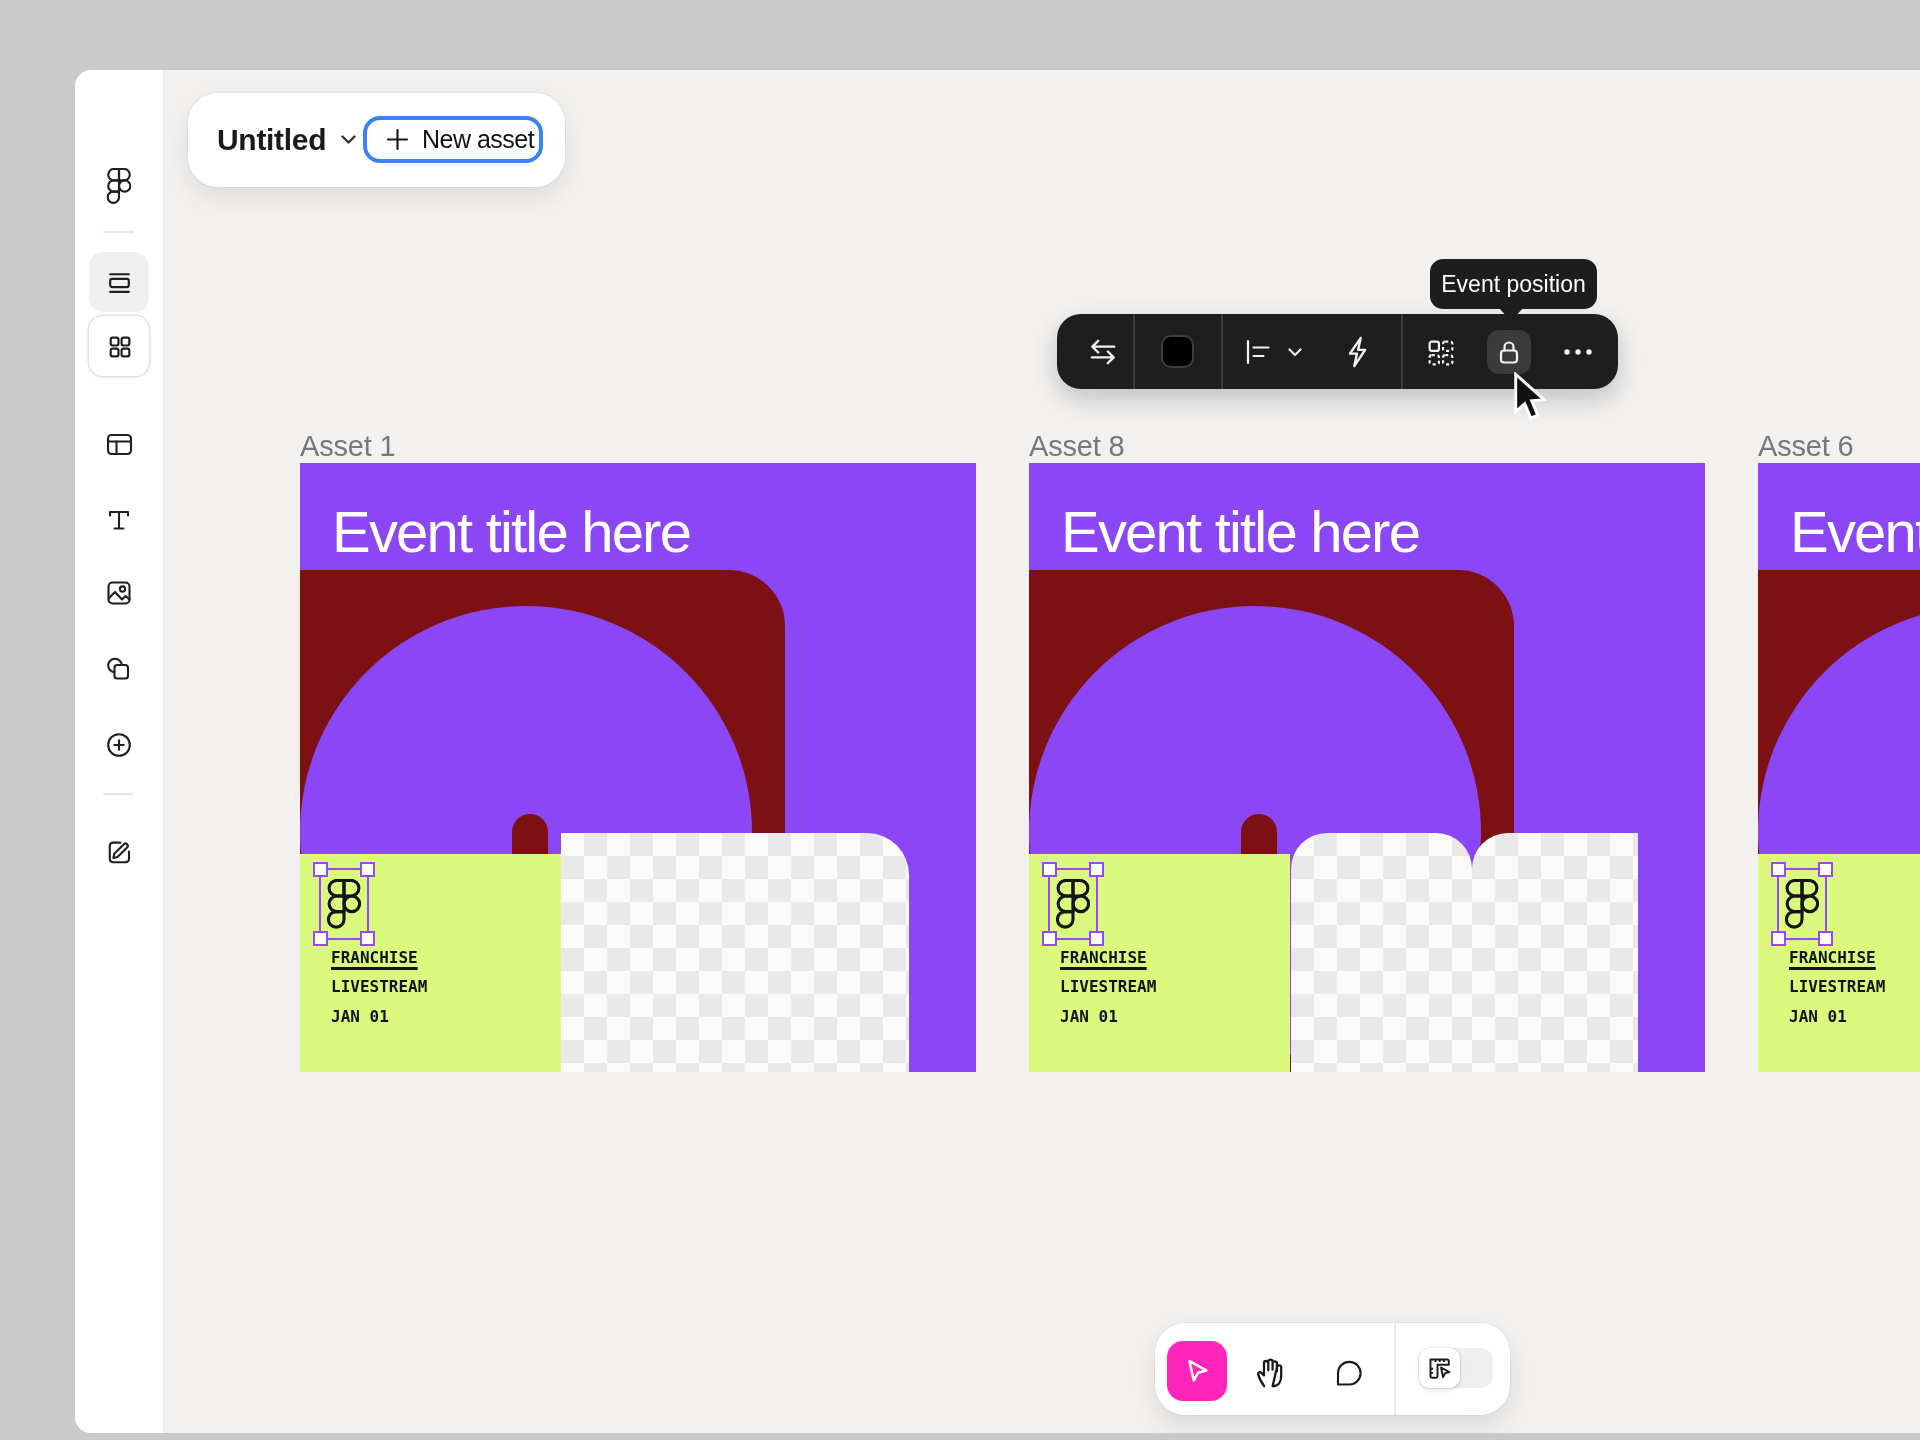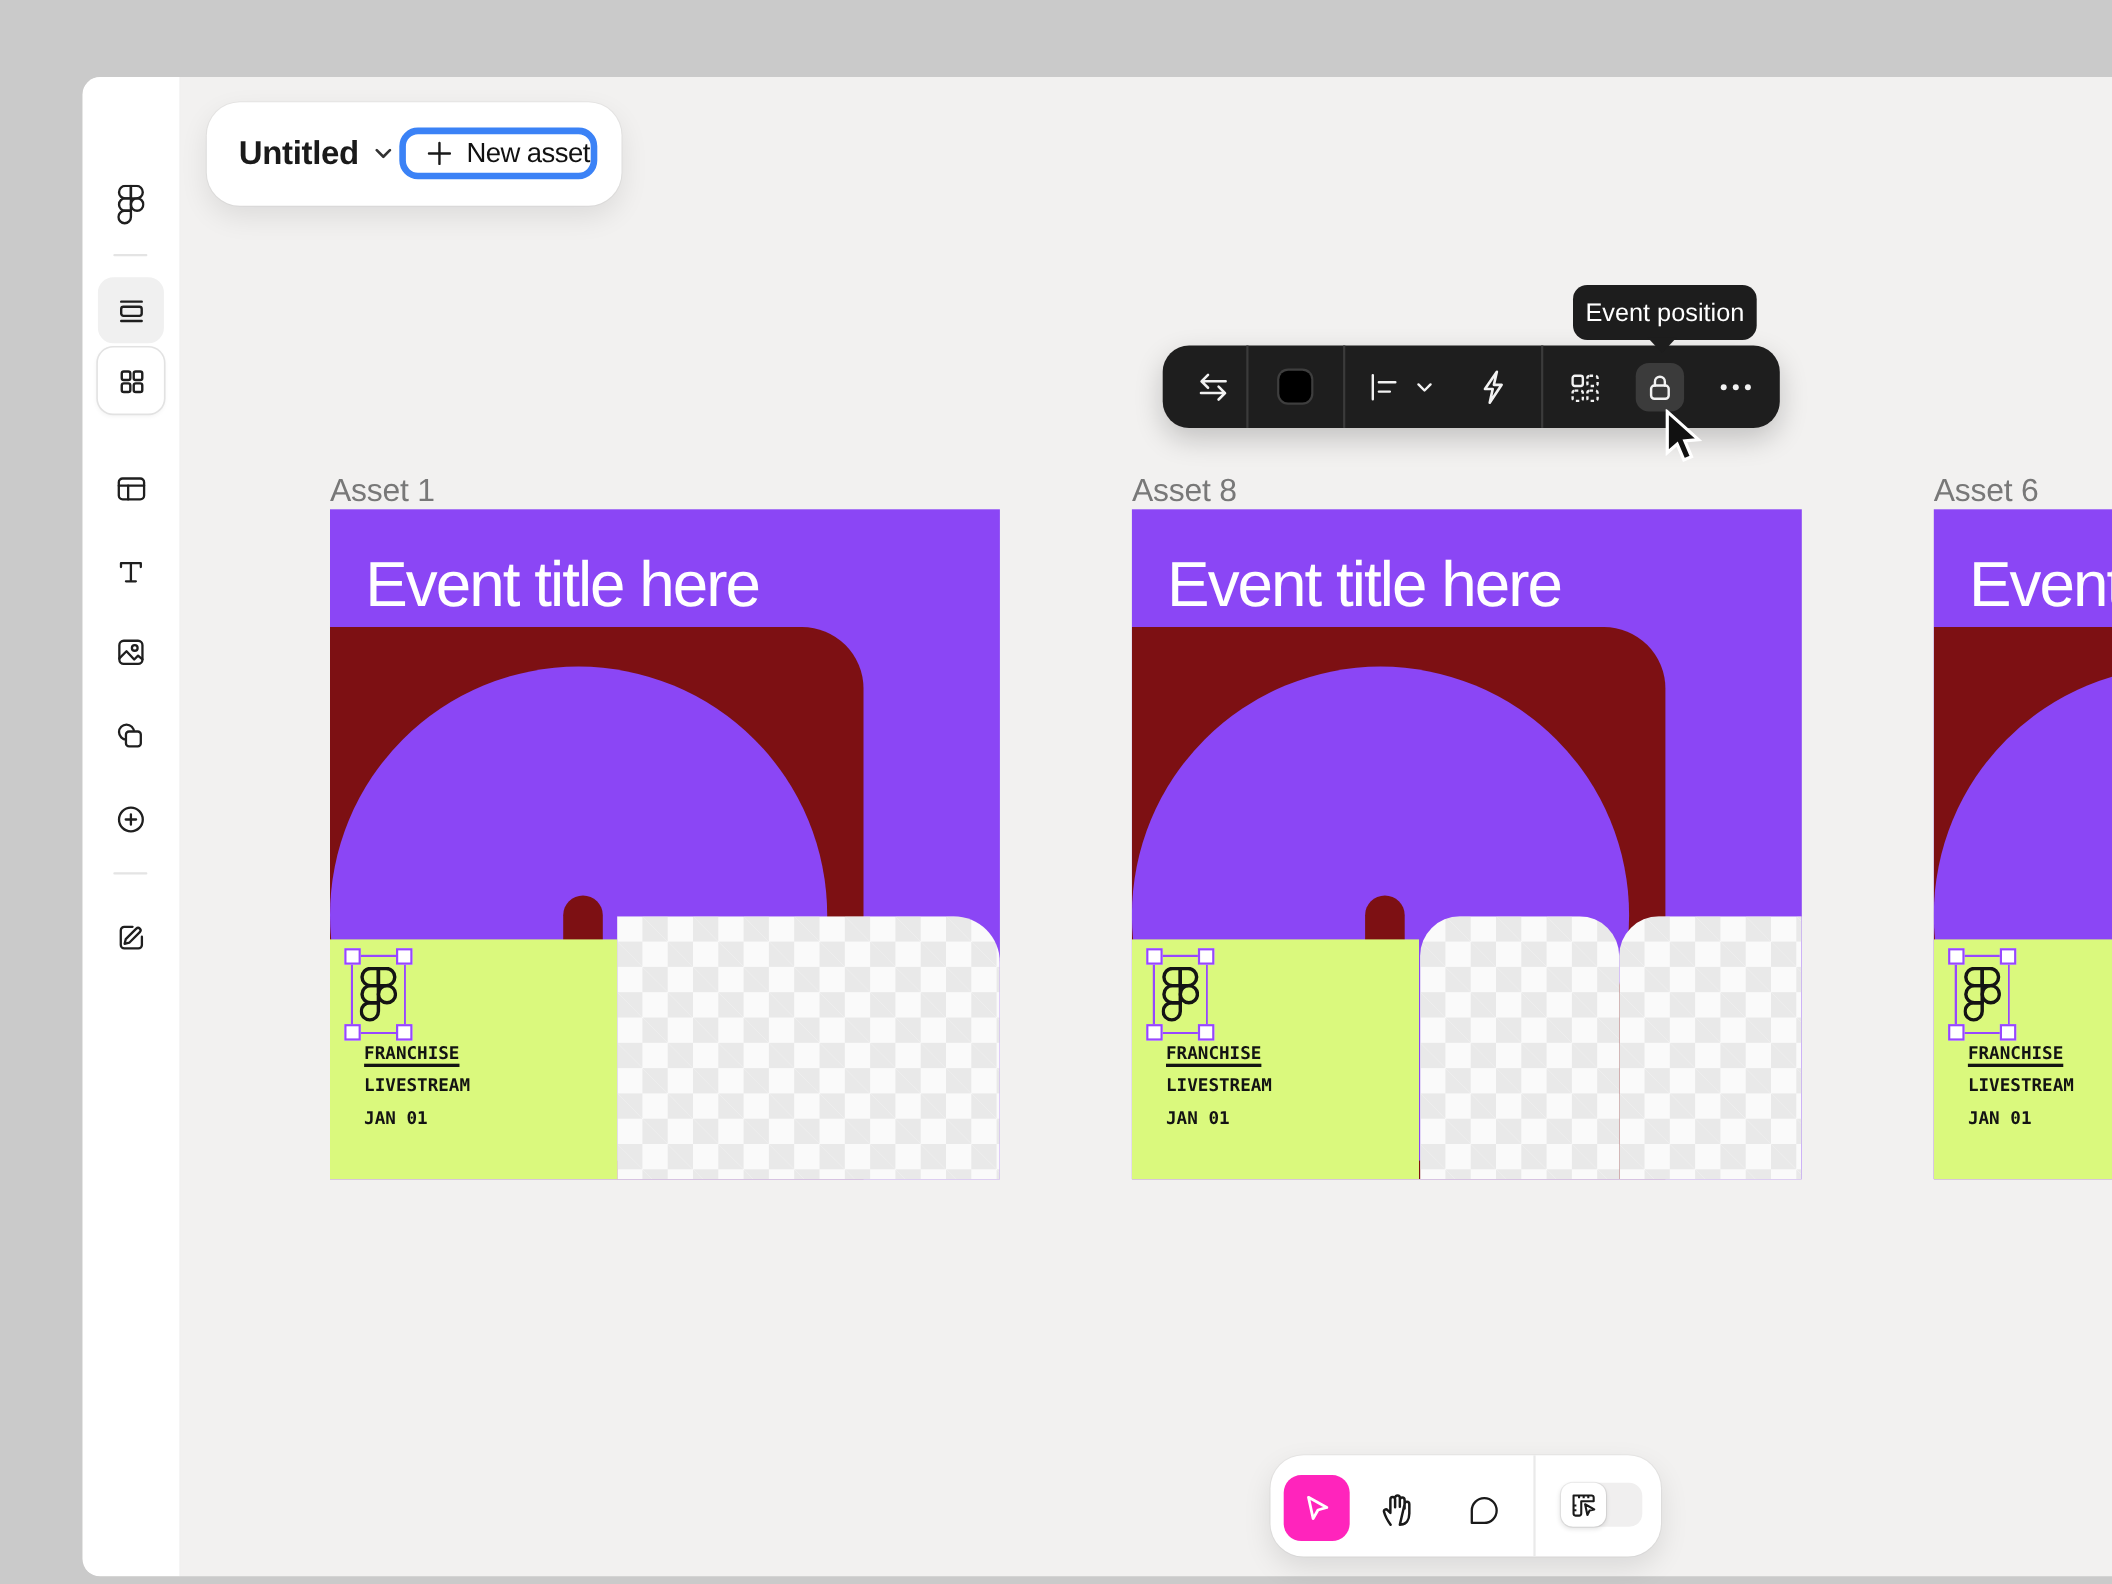--- a/index.html
+++ b/index.html
@@ -20,21 +20,21 @@
   .side-btn.sel  { background:#fff; box-shadow:0 0 0 1.5px #e2e2e2, 0 2px 5px rgba(0,0,0,.06); }
   .side-icon { width:44px; height:44px; border-radius:10px; display:flex; align-items:center; justify-content:center; cursor:pointer; }
   .icon-stroke { stroke:#1f1f1f; fill:none; stroke-width:2.1; stroke-linecap:round; stroke-linejoin:round; }
 
   
   .top-pill { position:absolute; left:188px; top:93px; width:377px; height:94px; background:#fff;
     border-radius:30px; box-shadow:0 0 0 1px rgba(0,0,0,.04), 0 10px 26px rgba(0,0,0,.09);
     display:flex; align-items:center; }
   .proj-name { margin-left:29px; font-size:30px; font-weight:600; color:#1a1a1a; letter-spacing:-.3px; cursor:pointer; }
   .proj-chevron { margin-left:15px; cursor:pointer; }
-  .new-asset { position:absolute; left:175px; top:23px; height:47px; width:180px; border:6px solid #3b82f6;
+  .new-asset { position:absolute; left:175px; top:23px; height:47px; width:180px; border:4px solid #3b82f6;
     border-radius:17px; background:#fff; display:flex; align-items:center; cursor:pointer; }
   .new-asset .plus { margin-left:19px; }
   .new-asset .na-label { margin-left:13px; font-size:25px; font-weight:500; color:#111; letter-spacing:-.5px; }
 
   
   .ftb { position:absolute; left:1057px; top:314px; width:561px; height:75px; background:var(--toolbar_bg,#1e1e1e);
     border-radius:24px; box-shadow:0 10px 26px rgba(0,0,0,.20); }
   .ftb .vdiv { position:absolute; top:0; width:2px; height:100%; background:#3b3b3b; }
   .ftb-btn { position:absolute; display:flex; align-items:center; justify-content:center; cursor:pointer; }
   .w-stroke { stroke:#f2f2f2; fill:none; stroke-width:2.2; stroke-linecap:round; stroke-linejoin:round; }
@@ -48,21 +48,21 @@
     border-radius:13px; color:#fff; font-size:23px; font-weight:500; display:flex; align-items:center; justify-content:center; }
   .tooltip .caret { position:absolute; left:68px; top:48px; width:0; height:0;
     border-left:13px solid transparent; border-right:13px solid transparent; border-top:14px solid var(--tooltip_bg,#1d1d1d); }
 
   
   .mouse { position:absolute; left:1512px; top:372px; }
 
   
   .asset-group { position:absolute; top:430px; }
   .asset-label { font-size:29px; color:var(--label_gray,#787878); letter-spacing:-.2px; }
-  .card { position:absolute; top:33px; left:0; width:609px; height:609px; background:var(--purple,#8b46f5); overflow:hidden; cursor:pointer; }
+  .card { position:absolute; top:33px; left:0; width:676px; height:609px; background:var(--purple,#8b46f5); overflow:hidden; cursor:pointer; }
   .maroon { position:absolute; left:0; top:107px; width:485px; height:502px; background:var(--maroon,#7d1013); border-radius:0 56px 0 0; }
   .pcircle { position:absolute; left:0; top:143px; width:452px; height:452px; border-radius:50%; background:var(--purple,#8b46f5); }
   .stem { position:absolute; left:212px; top:351px; width:36px; height:52px; background:var(--maroon,#7d1013); border-radius:18px 18px 0 0; }
   .checker { position:absolute; top:370px; height:239px; background-color:#fafafa;
     background-image:
       linear-gradient(45deg,#e9e9e9 25%,transparent 25%,transparent 75%,#e9e9e9 75%),
       linear-gradient(45deg,#e9e9e9 25%,transparent 25%,transparent 75%,#e9e9e9 75%);
     background-size:46px 46px; background-position:0 0,23px 23px; }
   .checker.main { left:261px; width:348px; border-radius:0 42px 0 0; }
   .checker.a { left:262px; width:181px; border-radius:36px 36px 0 0; }

